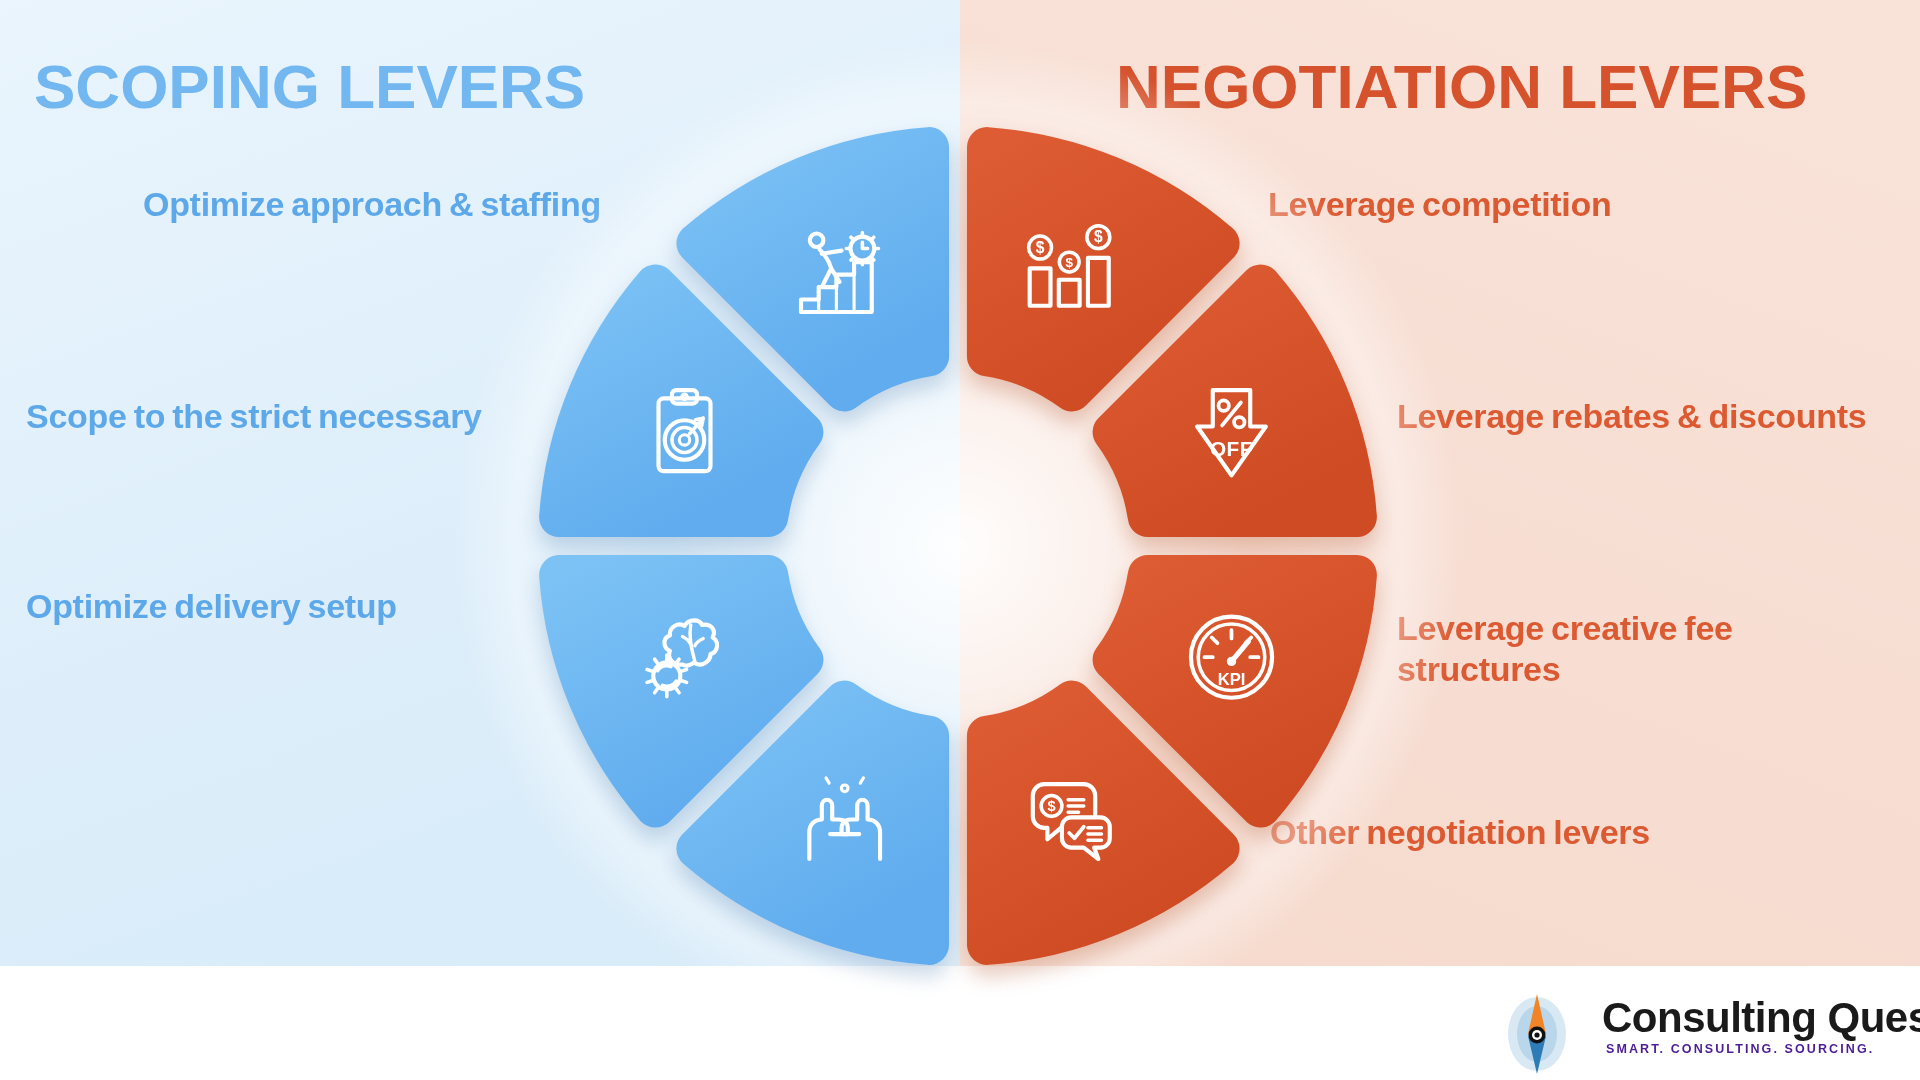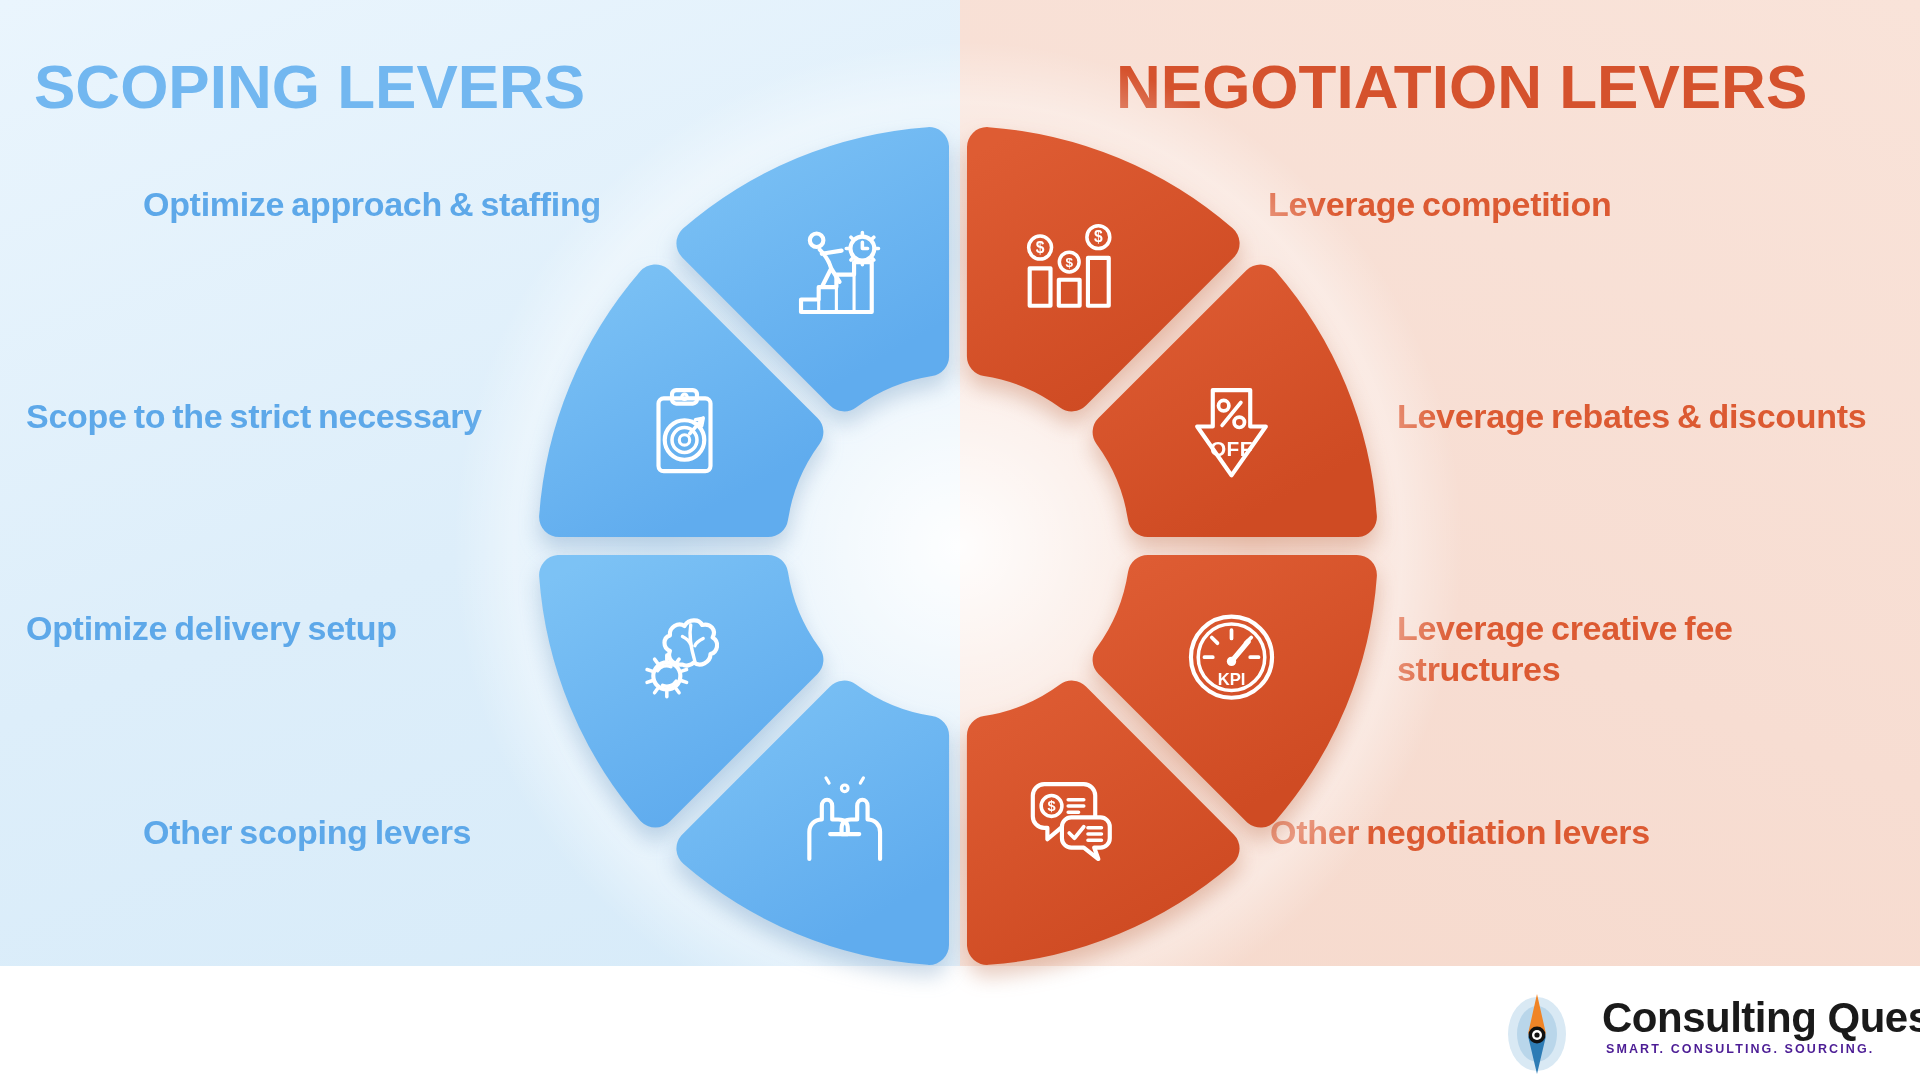--- a/index.html
+++ b/index.html
@@ -38,22 +38,21 @@
 
   <div class="bg-left"></div>
   <div class="bg-right"></div>
   <div class="footer-band"></div>
 
   <div class="title title-scoping" style="color: rgb(114, 183, 240);">SCOPING LEVERS</div>
   <div class="title title-negotiation" style="color: rgb(213, 82, 45);">NEGOTIATION LEVERS</div>
 
   <div class="lbl nowrap side-scoping" style="left: 143px; top: 184px; color: rgb(93, 168, 233);">Optimize approach &amp; staffing</div>
   <div class="lbl nowrap side-scoping" style="left: 26px; top: 396px; color: rgb(93, 168, 233);">Scope to the strict necessary</div>
-  <div class="lbl nowrap side-scoping" style="left: 26px; top: 608px; color: rgb(93, 168, 233);">Optimize delivery setup</div>
-  <div class="lbl nowrap side-scoping" style="left: 143px; top: 812px; color: rgb(93, 168, 233);">Other scoping levers</div>
+  <div class="lbl nowrap side-scoping" style="left: 26px; top: 586px; color: rgb(93, 168, 233);">Optimize delivery setup</div>
 
   <div class="lbl nowrap side-negotiation" style="left: 1268px; top: 184px; color: rgb(220, 90, 50);">Leverage competition</div>
   <div class="lbl nowrap side-negotiation" style="left: 1397px; top: 396px; color: rgb(220, 90, 50);">Leverage rebates &amp; discounts</div>
   <div class="lbl wrap side-negotiation" style="left: 1397px; top: 608px; color: rgb(220, 90, 50);">Leverage creative fee structures</div>
   <div class="lbl nowrap side-negotiation" style="left: 1270px; top: 812px; color: rgb(220, 90, 50);">Other negotiation levers</div>
 
   <svg class="donut-svg" width="1920" height="1080" viewBox="0 0 1920 1080">
     <defs>
       <radialGradient id="holeGlow">
         <stop offset="0%" stop-color="#ffffff" stop-opacity="0.95"></stop>

